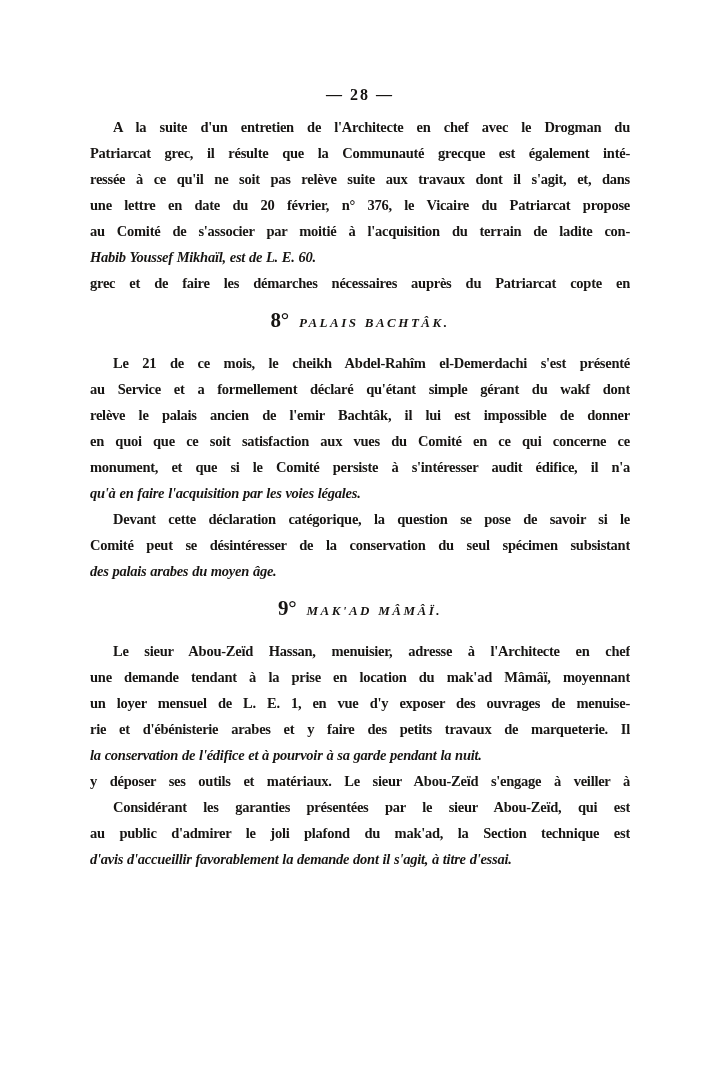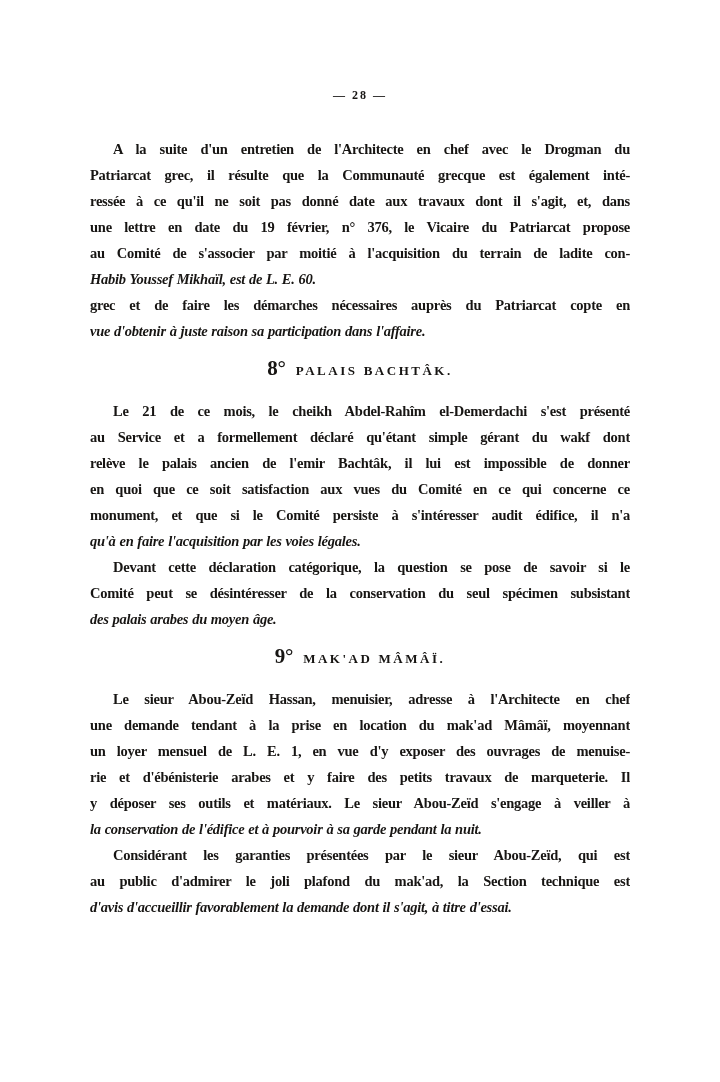--- a/index.html
+++ b/index.html
@@ -13,27 +13,27 @@
     height: 1082px;
     background: #ffffff;
     font-family: "Liberation Serif", "DejaVu Serif", serif;
     font-weight: bold;
     color: #171513;
     overflow: hidden;
   }
   .page-number {
     padding-top: 84px;
     text-align: center;
-    font-size: 12px;
+    font-size: 16px;
     line-height: 22px;
     letter-spacing: 2px;
   }
   .text-block {
     width: 540px;
-    margin: 30px auto 0 auto;
+    margin: 8px auto 0 auto;
     font-size: 14.5px;
     letter-spacing: -0.25px;
     word-spacing: 0.5px;
   }
   .paragraph { margin: 0; }
   .line {
     height: 26px;
     line-height: 26px;
     overflow: hidden;
     text-align: justify;
@@ -51,43 +51,43 @@
     height: 28px;
   }
   .sec-num {
     font-size: 21px;
     font-weight: bold;
   }
   .sec-title {
     font-size: 13px;
     font-weight: bold;
     letter-spacing: 2.5px;
+    font-style: italic;
   }
 </style>
 </head>
 <body>
 
 <div class="sheet">
 
   <div class="page-number">— 28 —</div>
 
   <div class="text-block">
 
     <div class="paragraph">
       <div class="line first">A la suite d'un entretien de l'Architecte en chef avec le Drogman du</div>
       <div class="line">Patriarcat grec, il résulte que la Communauté grecque est également inté-</div>
-      <div class="line">ressée à ce qu'il ne soit pas donné date aux travaux dont il s'agit, et, dans</div>
-      <div class="line">une lettre en date du 19 février, n° 376, le Vicaire du Patriarcat propose</div>
+      <div class="line">ressée à ce qu'il ne soit pas relève suite aux travaux dont il s'agit, et, dans</div>
+      <div class="line">une lettre en date du 20 février, n° 376, le Vicaire du Patriarcat propose</div>
       <div class="line">au Comité de s'associer par moitié à l'acquisition du terrain de ladite con-</div>
       <div class="line last">Habib Youssef Mikhaïl, est de L. E. 60.</div>
     </div>
 
     <div class="paragraph">
       <div class="line">grec et de faire les démarches nécessaires auprès du Patriarcat copte en</div>
-      <div class="line last">vue d'obtenir à juste raison sa participation dans l'affaire.</div>
     </div>
 
     <div class="section-heading">
       <span class="sec-num">8°</span>
       <span class="sec-title">PALAIS BACHTÂK.</span>
     </div>
 
     <div class="paragraph">
       <div class="line first">Le 21 de ce mois, le cheikh Abdel-Rahîm el-Demerdachi s'est présenté</div>
       <div class="line">au Service et a formellement déclaré qu'étant simple gérant du wakf dont</div>
@@ -106,22 +106,22 @@
     <div class="section-heading">
       <span class="sec-num">9°</span>
       <span class="sec-title">MAK'AD MÂMÂÏ.</span>
     </div>
 
     <div class="paragraph">
       <div class="line first">Le sieur Abou-Zeïd Hassan, menuisier, adresse à l'Architecte en chef</div>
       <div class="line">une demande tendant à la prise en location du mak'ad Mâmâï, moyennant</div>
       <div class="line">un loyer mensuel de L. E. 1, en vue d'y exposer des ouvrages de menuise-</div>
       <div class="line">rie et d'ébénisterie arabes et y faire des petits travaux de marqueterie. Il</div>
+      <div class="line last">la conservation de l'édifice et à pourvoir à sa garde pendant la nuit.</div>
       <div class="line">y déposer ses outils et matériaux. Le sieur Abou-Zeïd s'engage à veiller à</div>
-      <div class="line last">la conservation de l'édifice et à pourvoir à sa garde pendant la nuit.</div>
     </div>
 
     <div class="paragraph">
       <div class="line first">Considérant les garanties présentées par le sieur Abou-Zeïd, qui est</div>
       <div class="line">au public d'admirer le joli plafond du mak'ad, la Section technique est</div>
       <div class="line last">d'avis d'accueillir favorablement la demande dont il s'agit, à titre d'essai.</div>
     </div>
 
   </div>
 </div>

